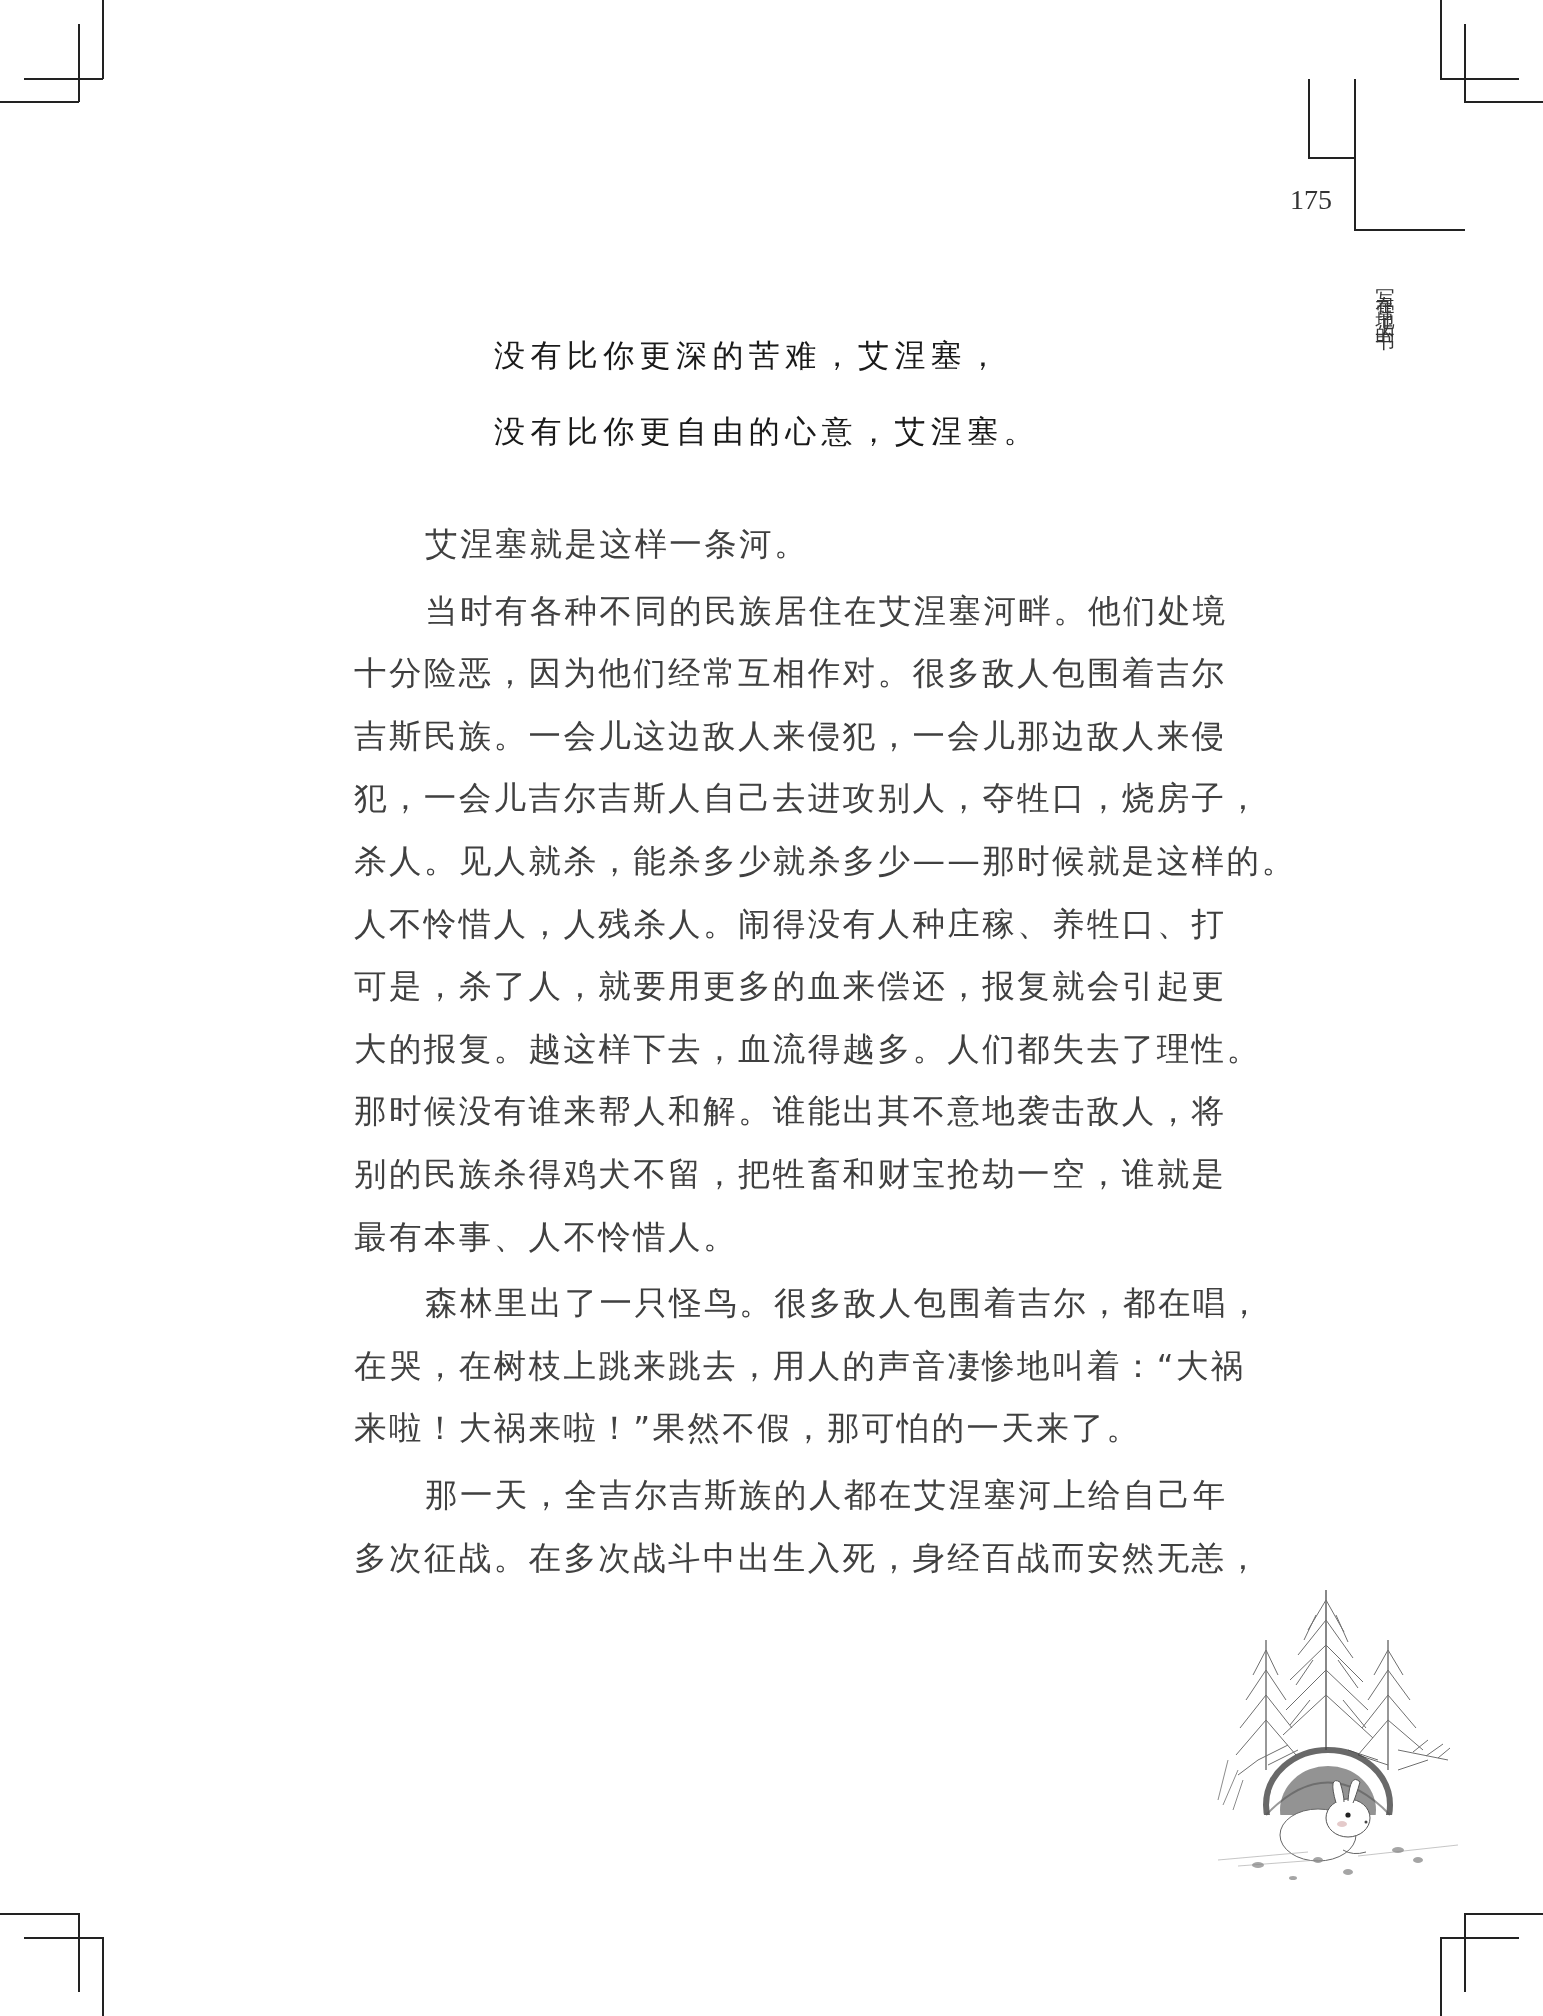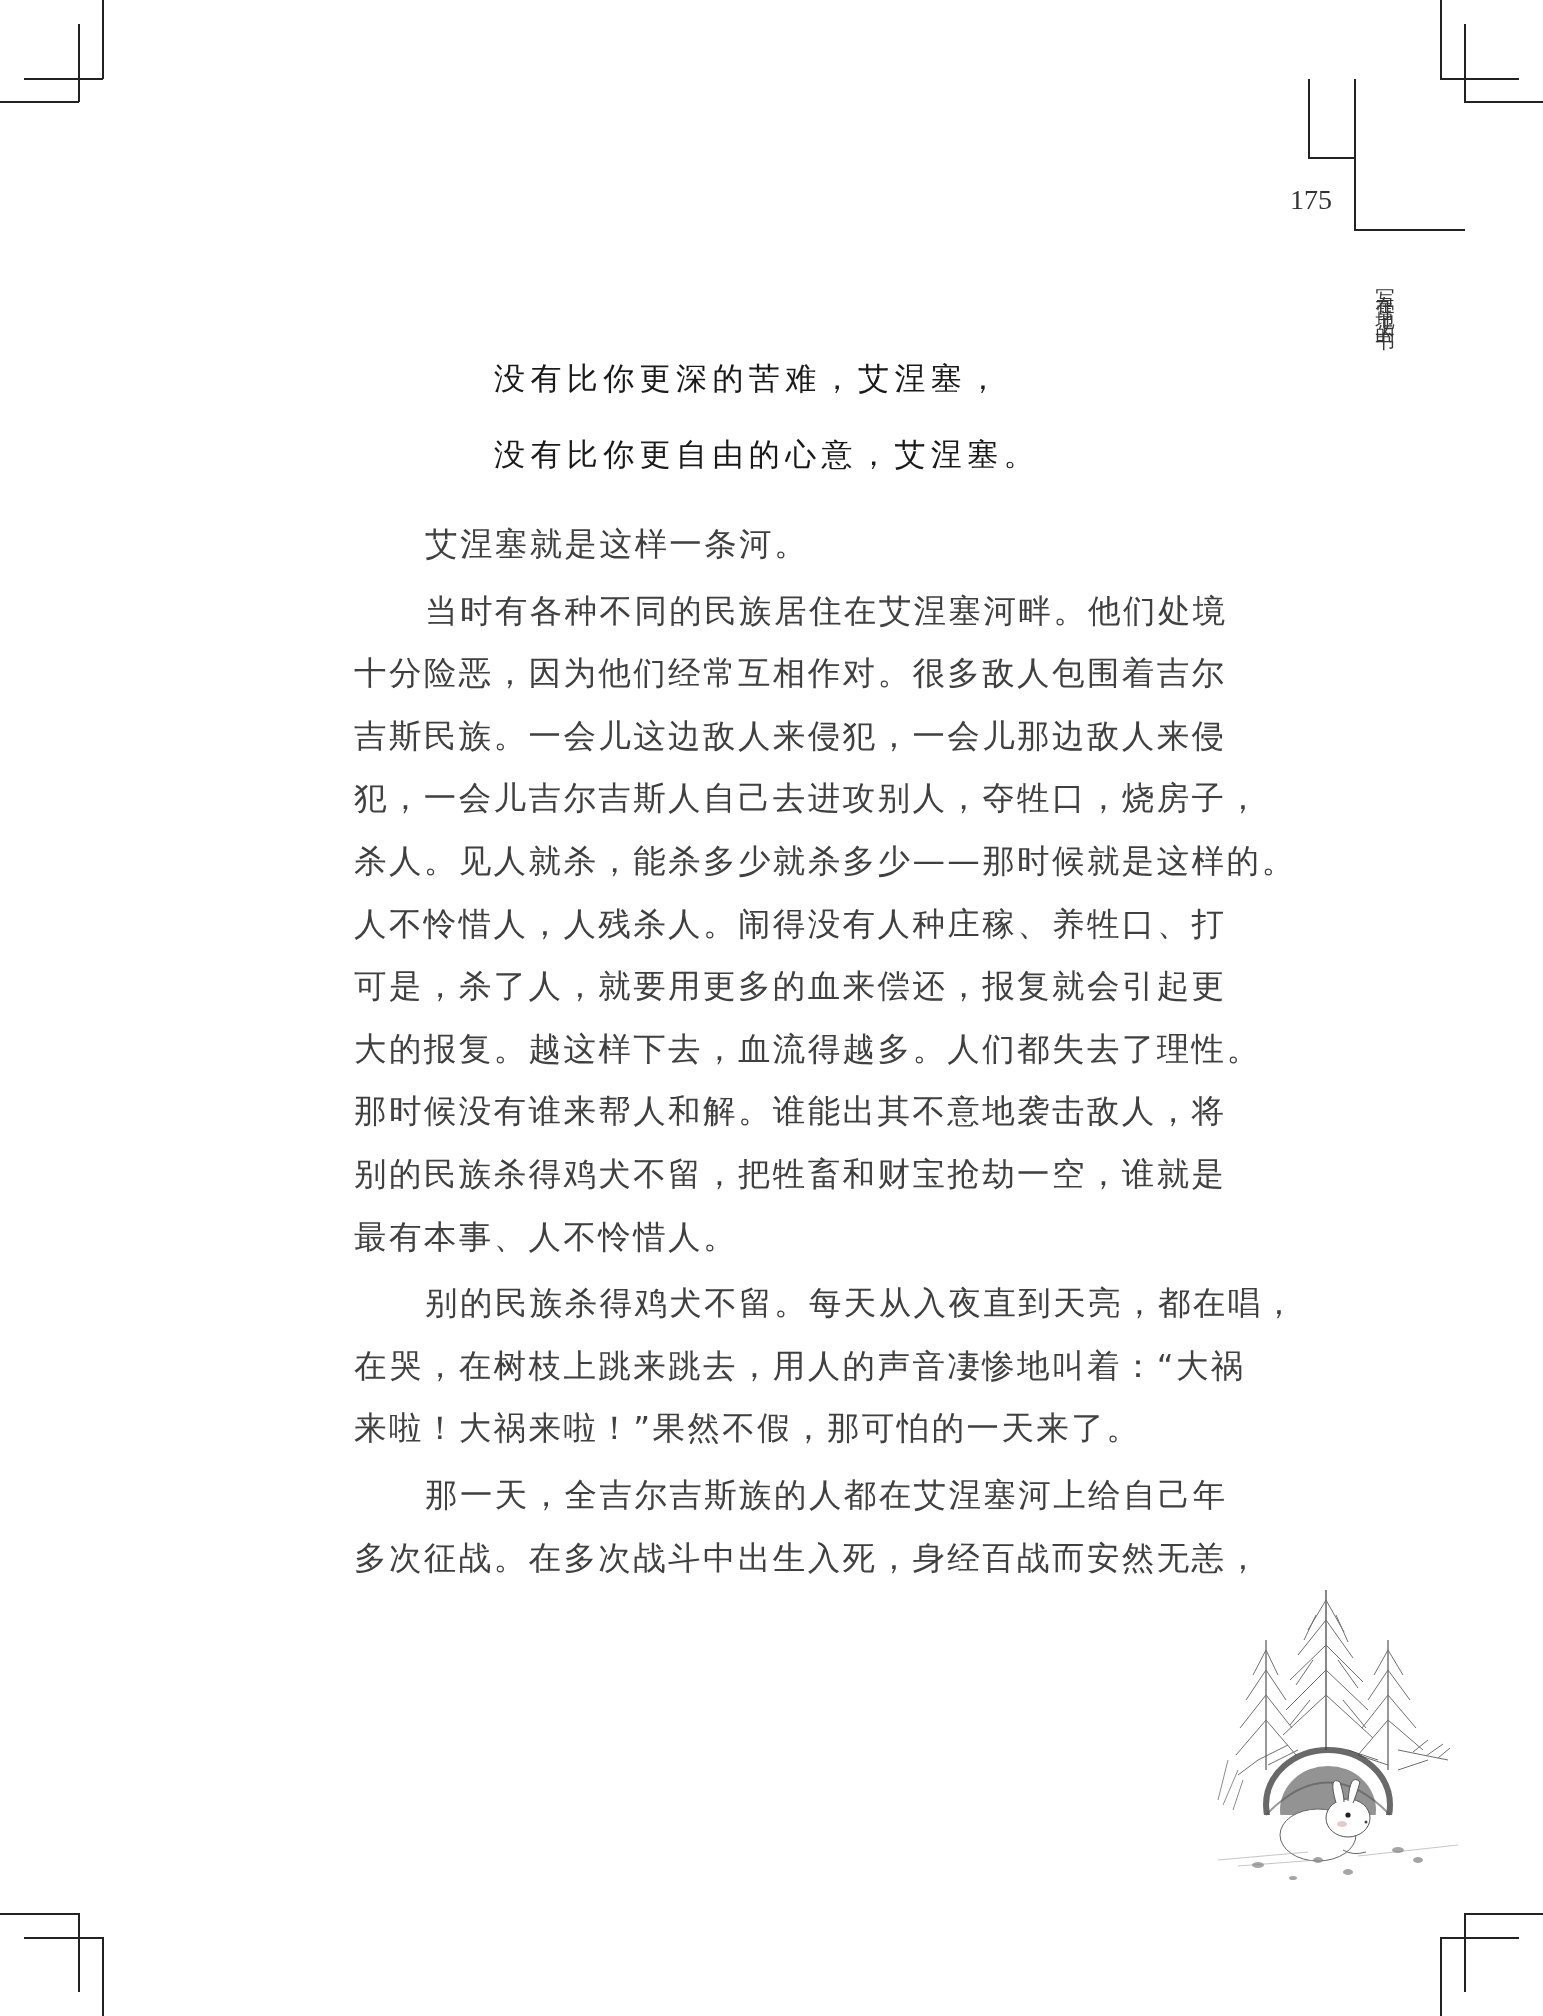--- a/index.html
+++ b/index.html
@@ -36,21 +36,21 @@
       font-size: 19px;
       line-height: 26.5px;
       color: #333333;
       text-align: center;
       writing-mode: vertical-rl;
       letter-spacing: 7px;
     }
     .poem {
       position: absolute;
       left: 494px;
-      top: 340px;
+      top: 317px;
       font-family: "DejaVu Serif", "Liberation Serif", serif;
       font-size: 31px;
       color: #1a1a1a;
     }
     .poem-line {
       height: 76px;
       line-height: 76px;
       letter-spacing: 5.4px;
       white-space: nowrap;
     }
@@ -116,21 +116,21 @@
   <div class="line">十分险恶，因为他们经常互相作对。很多敌人包围着吉尔</div>
   <div class="line">吉斯民族。一会儿这边敌人来侵犯，一会儿那边敌人来侵</div>
   <div class="line">犯，一会儿吉尔吉斯人自己去进攻别人，夺牲口，烧房子，</div>
   <div class="line">杀人。见人就杀，能杀多少就杀多少——那时候就是这样的。</div>
   <div class="line">人不怜惜人，人残杀人。闹得没有人种庄稼、养牲口、打</div>
   <div class="line">可是，杀了人，就要用更多的血来偿还，报复就会引起更</div>
   <div class="line">大的报复。越这样下去，血流得越多。人们都失去了理性。</div>
   <div class="line">那时候没有谁来帮人和解。谁能出其不意地袭击敌人，将</div>
   <div class="line">别的民族杀得鸡犬不留，把牲畜和财宝抢劫一空，谁就是</div>
   <div class="line">最有本事、人不怜惜人。</div>
-  <div class="line indent para-start">别的民族杀得鸡犬不留。每天从入夜直到天亮，都在唱，</div>
+  <div class="line indent para-start">森林里出了一只怪鸟。很多敌人包围着吉尔，都在唱，</div>
   <div class="line">在哭，在树枝上跳来跳去，用人的声音凄惨地叫着：“大祸</div>
   <div class="line">来啦！大祸来啦！”果然不假，那可怕的一天来了。</div>
   <div class="line indent para-start">那一天，全吉尔吉斯族的人都在艾涅塞河上给自己年</div>
   <div class="line">多次征战。在多次战斗中出生入死，身经百战而安然无恙，</div>
 </div>
 
 <svg class="illustration" viewBox="0 0 300 320" xmlns="http://www.w3.org/2000/svg">
   <g stroke="#555" stroke-width="1" fill="none" opacity="0.85">
 
     <path d="M128 30 L128 190" stroke="#444" stroke-width="1.5"></path>

